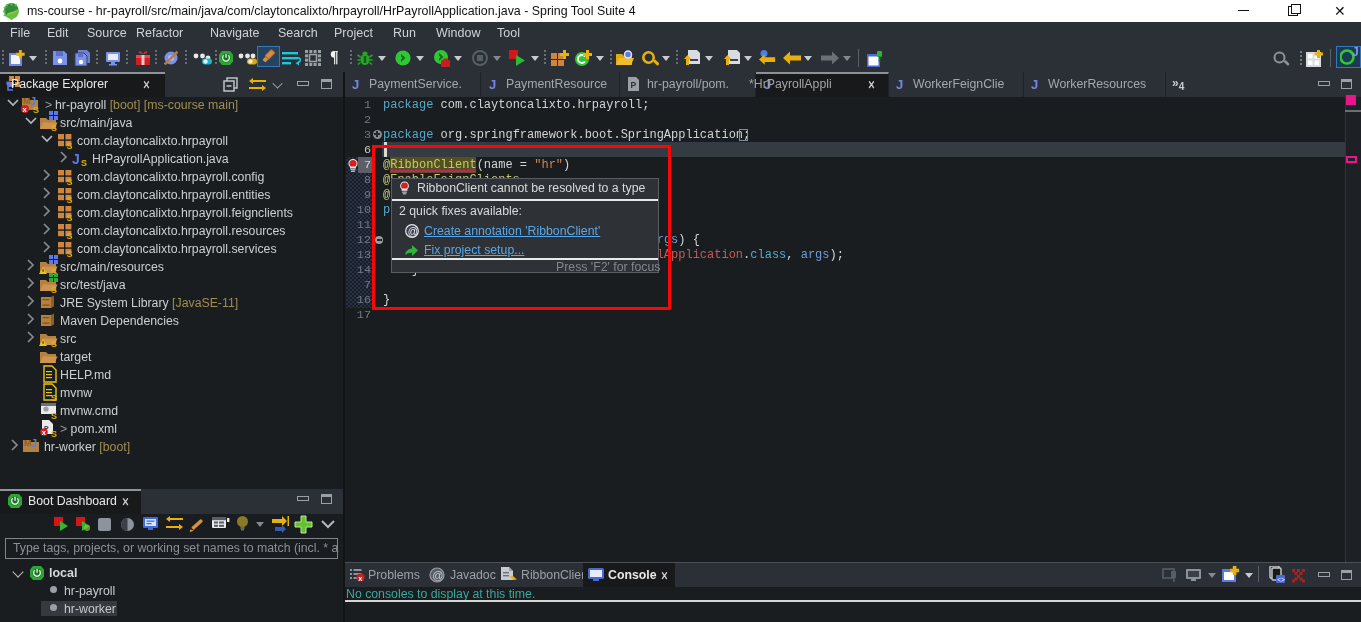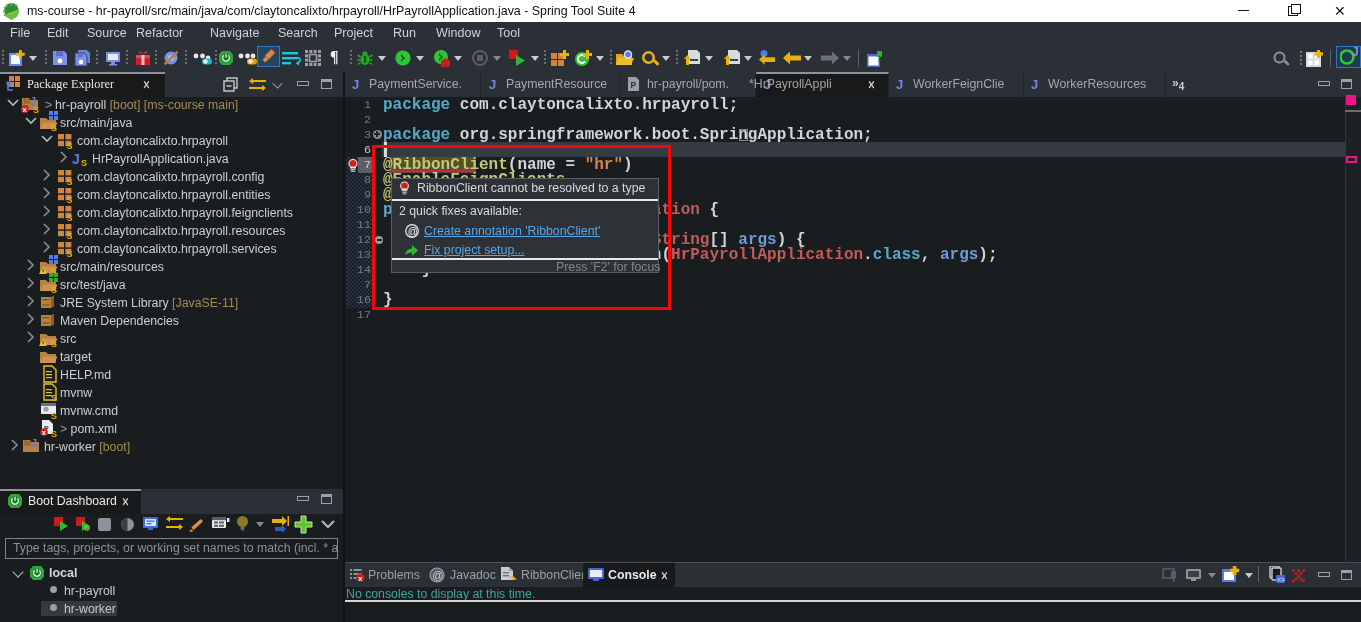--- a/index.html
+++ b/index.html
@@ -22,21 +22,21 @@
 .vtab{position:absolute;left:0;top:0;height:25px;background:#17191b;border-top:2px solid #909498;box-sizing:border-box;}
 .vtabtext{position:absolute;top:5px;font-size:12.3px;color:#e8e8e8;}
 .closex{position:absolute;font-size:13px;font-weight:bold;color:#c8ccd0;transform:scaleY(0.9);}
 .arrow-d{position:absolute;width:7px;height:7px;border-right:1.6px solid #b8bcc0;border-bottom:1.6px solid #b8bcc0;transform:rotate(45deg);}
 
 #tabstrip{left:345px;top:72px;width:1016px;height:25px;background:#2b3036;}
 .etab{position:absolute;top:72px;height:25px;border-right:1px solid #1f2327;box-sizing:border-box;}
 .etabtext{position:absolute;top:77px;font-size:12.3px;color:#a2a8ae;white-space:nowrap;}
 .jicon{position:absolute;font-weight:bold;color:#7585e0;font-size:13px;}
 #editor{left:345px;top:97px;width:1016px;height:466px;background:#1a1d20;}
-.codeline{position:absolute;font-family:"Liberation Mono",monospace;font-size:16px;white-space:pre;color:#d2d4d6;line-height:15px;height:15px;font-weight:bold;letter-spacing:0px;}
+.codeline{position:absolute;font-family:"Liberation Mono",monospace;font-size:12px;white-space:pre;color:#d2d4d6;line-height:15px;height:15px;font-weight:normal;letter-spacing:0px;}
 .lnum{position:absolute;font-family:"Liberation Mono",monospace;font-size:11.8px;color:#6e7a87;text-align:right;width:18px;left:353px;line-height:15px;height:15px;}
 .kw{color:#57a8c9;}
 .str{color:#d0864f;}
 .cls{color:#c25b5b;}
 .vr{color:#6f9bd9;}
 .ann{color:#c3c77b;}
 
 #bottombar{left:345px;top:563px;width:1016px;height:59px;background:#1a1d20;}
 .btabtext{position:absolute;top:5px;font-size:12.3px;color:#9aa0a6;white-space:nowrap;}
 </style>
@@ -300,21 +300,21 @@
       <rect x="9" y="0" width="5" height="5"></rect>
       <rect x="3" y="6" width="5" height="5"></rect>
       <rect x="9" y="6" width="5" height="5"></rect>
     </g>
     <g fill="none" stroke="#5b79e8" stroke-width="1.6">
       <path d="M2,7 v7 h5"></path>
       <path d="M2,10 h3"></path>
     </g>
     <rect x="0.5" y="5.5" width="4" height="3.4" fill="#5b79e8"></rect>
   </svg>
-<div class="vtabtext" style="left:27px;top:77px;font-family:Liberation Serif, serif;">Package Explorer</div>
+<div class="vtabtext" style="left:11px;top:77px;">Package Explorer</div>
 <div class="closex" style="left:143px;top:77px">☓</div>
 <div class="abs" id="pe-btns">
 <svg class="abs" style="left:223px;top:77px" width="16" height="16" viewBox="0 0 16 16">
       <rect x="4" y="1" width="10" height="10" fill="none" stroke="#c8ccd0" stroke-width="1.4"></rect>
       <rect x="1" y="4" width="10" height="10" fill="#2b3036" stroke="#c8ccd0" stroke-width="1.4"></rect>
       <rect x="3.5" y="8.3" width="5" height="1.4" fill="#c8ccd0"></rect>
     </svg>
 <svg class="abs" style="left:249px;top:77px" width="17" height="16" viewBox="0 0 17 16">
       <path d="M4,1 l-4,3 l4,3 l0,-2 l13,0 l0,-2 l-13,0 z" fill="#e8b00c"></path>
       <path d="M13,8 l4,3 l-4,3 l0,-2 l-13,0 l0,-2 l13,0 z" fill="#e8b00c"></path>

